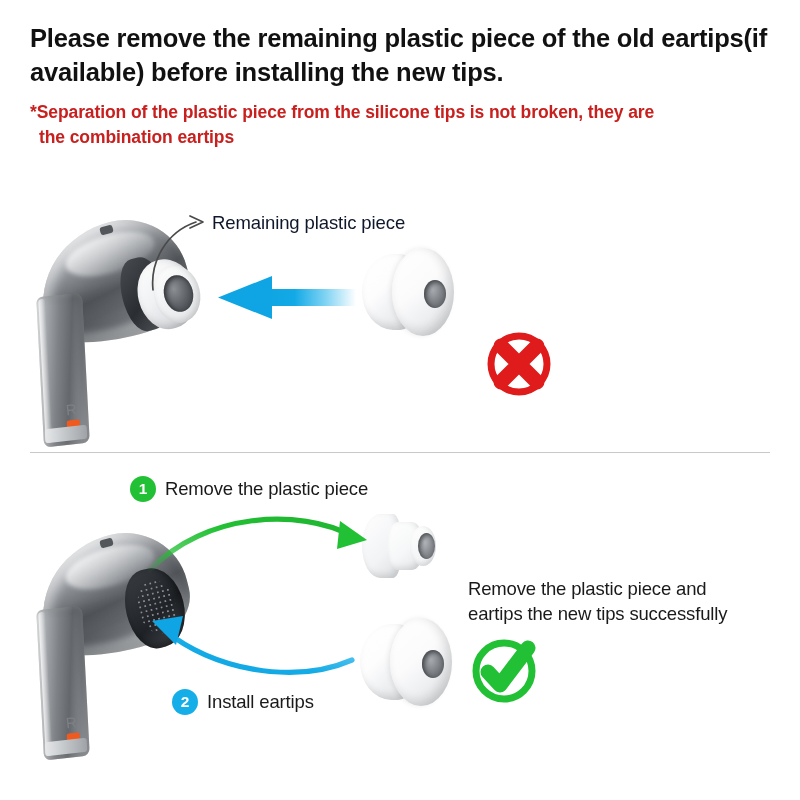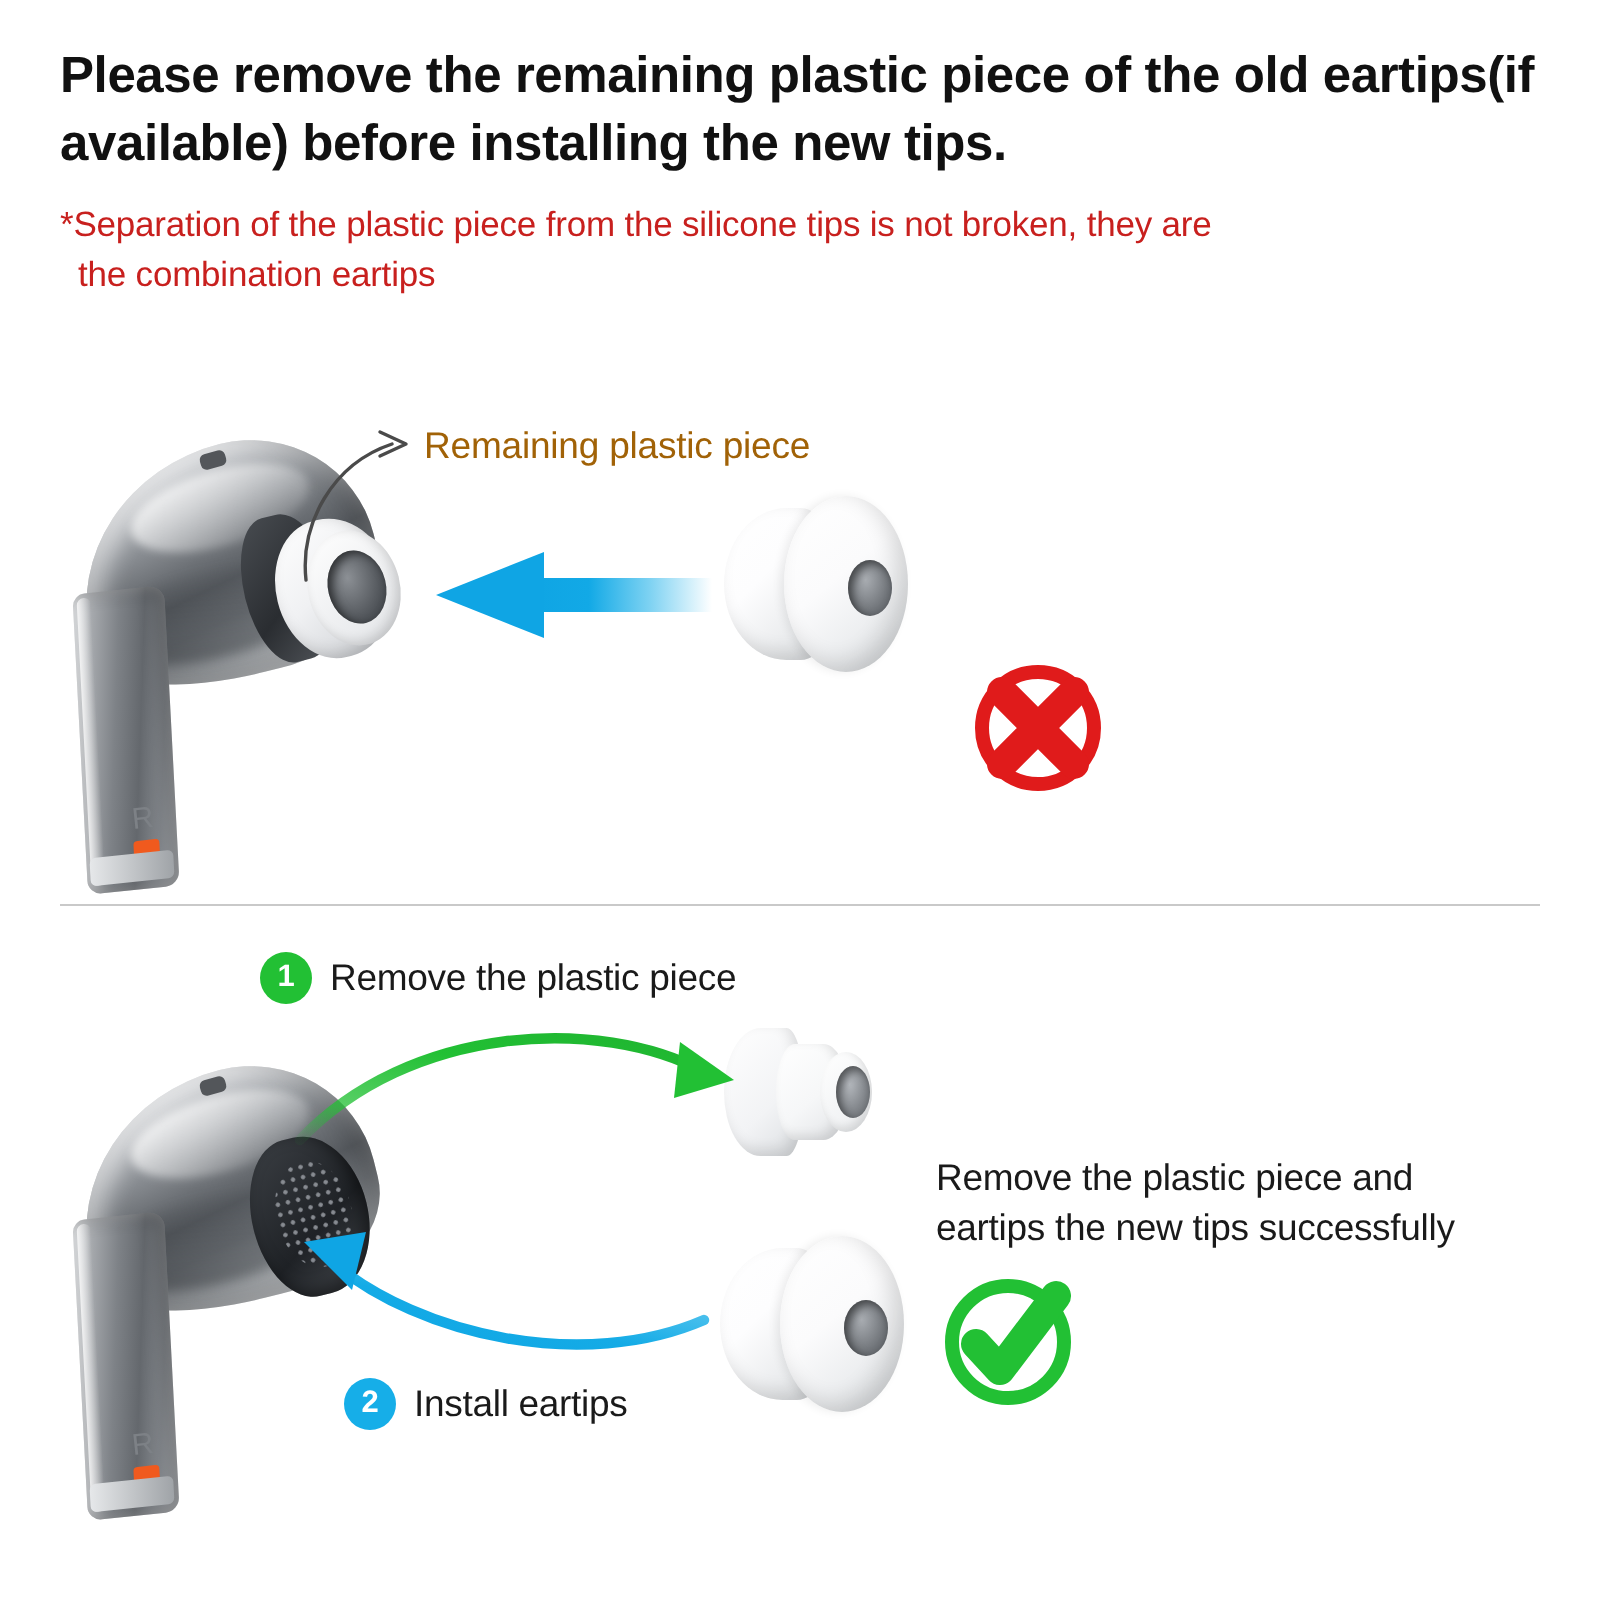--- a/index.html
+++ b/index.html
@@ -38,20 +38,21 @@
     color: #111111;
     margin: 0;
   }
   .subline {
     margin: 0;
     padding-top: 10px;
     font-size: 17.5px;
     line-height: 1.42;
     color: #C8201E;
     letter-spacing: -0.1px;
+    font-weight: bold;
   }
   .subline .indent2 {
     display: block;
     padding-left: 9px;
   }
 
   
   .divider {
     position: absolute;
     left: 30px;
@@ -324,21 +325,21 @@
     height: 26px;
     background: radial-gradient(ellipse at 40% 35%, #b4b8bd, #7b7f84 65%, #5e6267);
     border-radius: 50%;
     box-shadow: inset 2px 2px 4px rgba(0,0,0,0.45);
   }
 
   
   .callout-label {
     position: absolute;
     font-size: 18.5px;
-    color: #a16207;
+    color: #0f172a;
     letter-spacing: -0.1px;
     white-space: nowrap;
   }
   .result-text {
     position: absolute;
     font-size: 18.5px;
     line-height: 1.36;
     color: #1a1a1a;
     letter-spacing: -0.15px;
     width: 330px;

